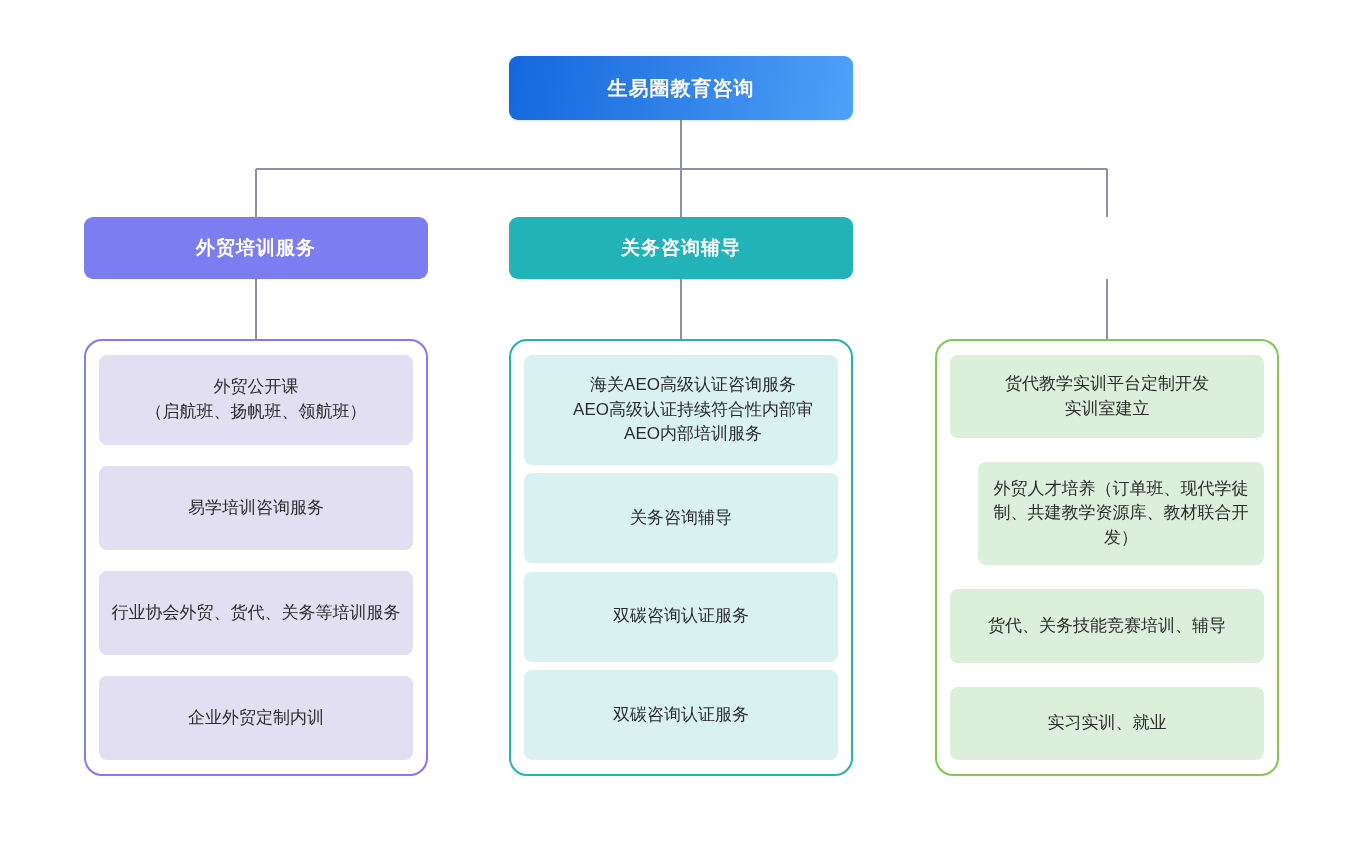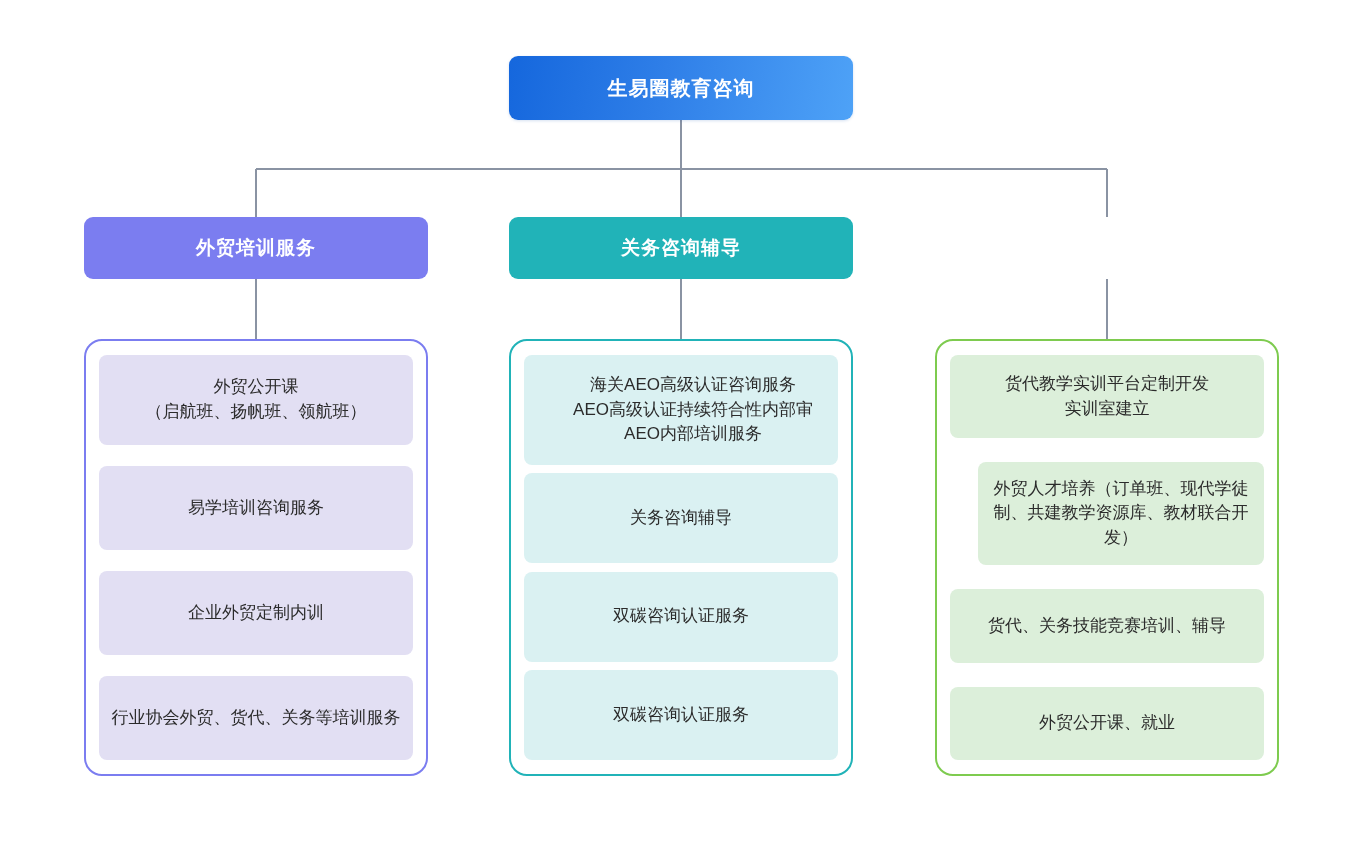--- a/index.html
+++ b/index.html
@@ -152,34 +152,34 @@
 
   <div class="branch-header col-1">
     <span class="node-title">关务咨询辅导</span>
   </div>
 
 
   <div class="branch-panel col-0">
     <div class="leaf-item h-2">外贸公开课
 （启航班、扬帆班、领航班）</div>
     <div class="leaf-item h-1">易学培训咨询服务</div>
+    <div class="leaf-item h-1">行业协会外贸、货代、关务等培训服务</div>
     <div class="leaf-item h-1">企业外贸定制内训</div>
-    <div class="leaf-item h-1">行业协会外贸、货代、关务等培训服务</div>
   </div>
 
   <div class="branch-panel col-1">
     <div class="leaf-item h-3">海关AEO高级认证咨询服务
 AEO高级认证持续符合性内部审
 AEO内部培训服务</div>
     <div class="leaf-item h-1">关务咨询辅导</div>
     <div class="leaf-item h-1">双碳咨询认证服务</div>
     <div class="leaf-item h-1">双碳咨询认证服务</div>
   </div>
 
   <div class="branch-panel col-2">
     <div class="leaf-item h-2">货代教学实训平台定制开发
 实训室建立</div>
     <div class="leaf-item h-3">外贸人才培养（订单班、现代学徒制、共建教学资源库、教材联合开发）</div>
     <div class="leaf-item h-1">货代、关务技能竞赛培训、辅导</div>
-    <div class="leaf-item h-1">外贸公开课、就业</div>
+    <div class="leaf-item h-1">实习实训、就业</div>
   </div>
 
 </div>
 
 </body></html>

